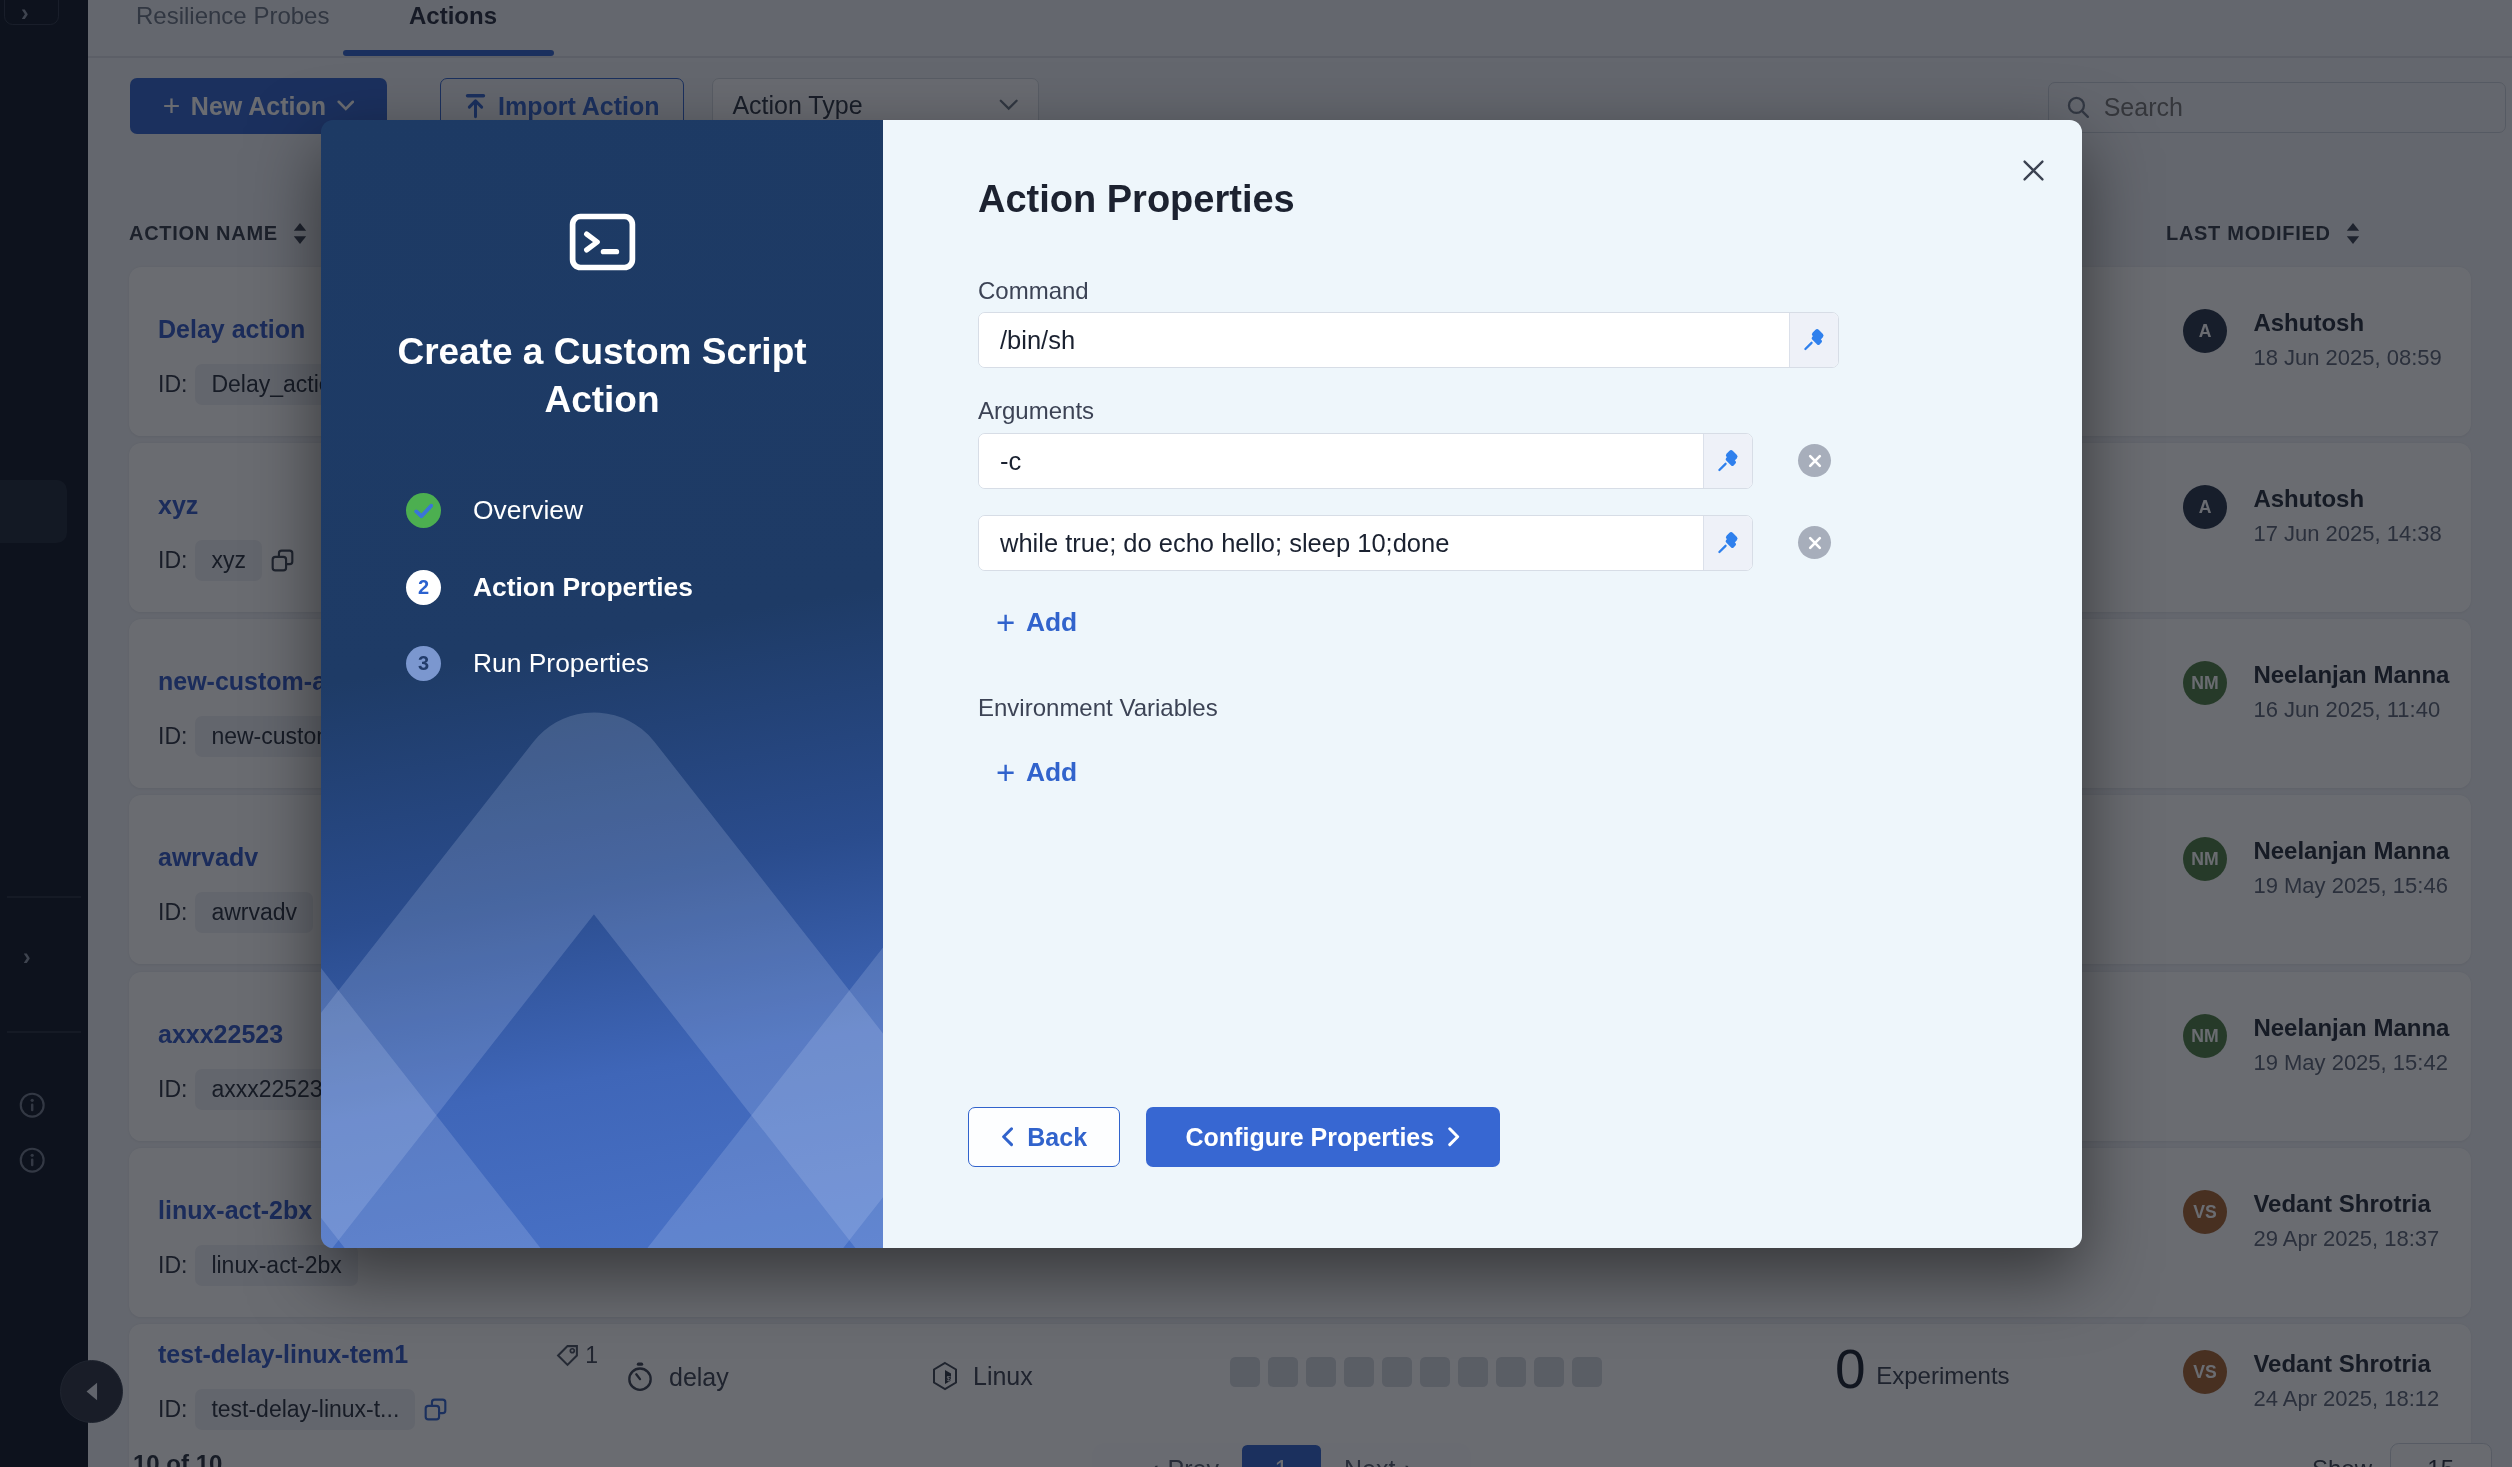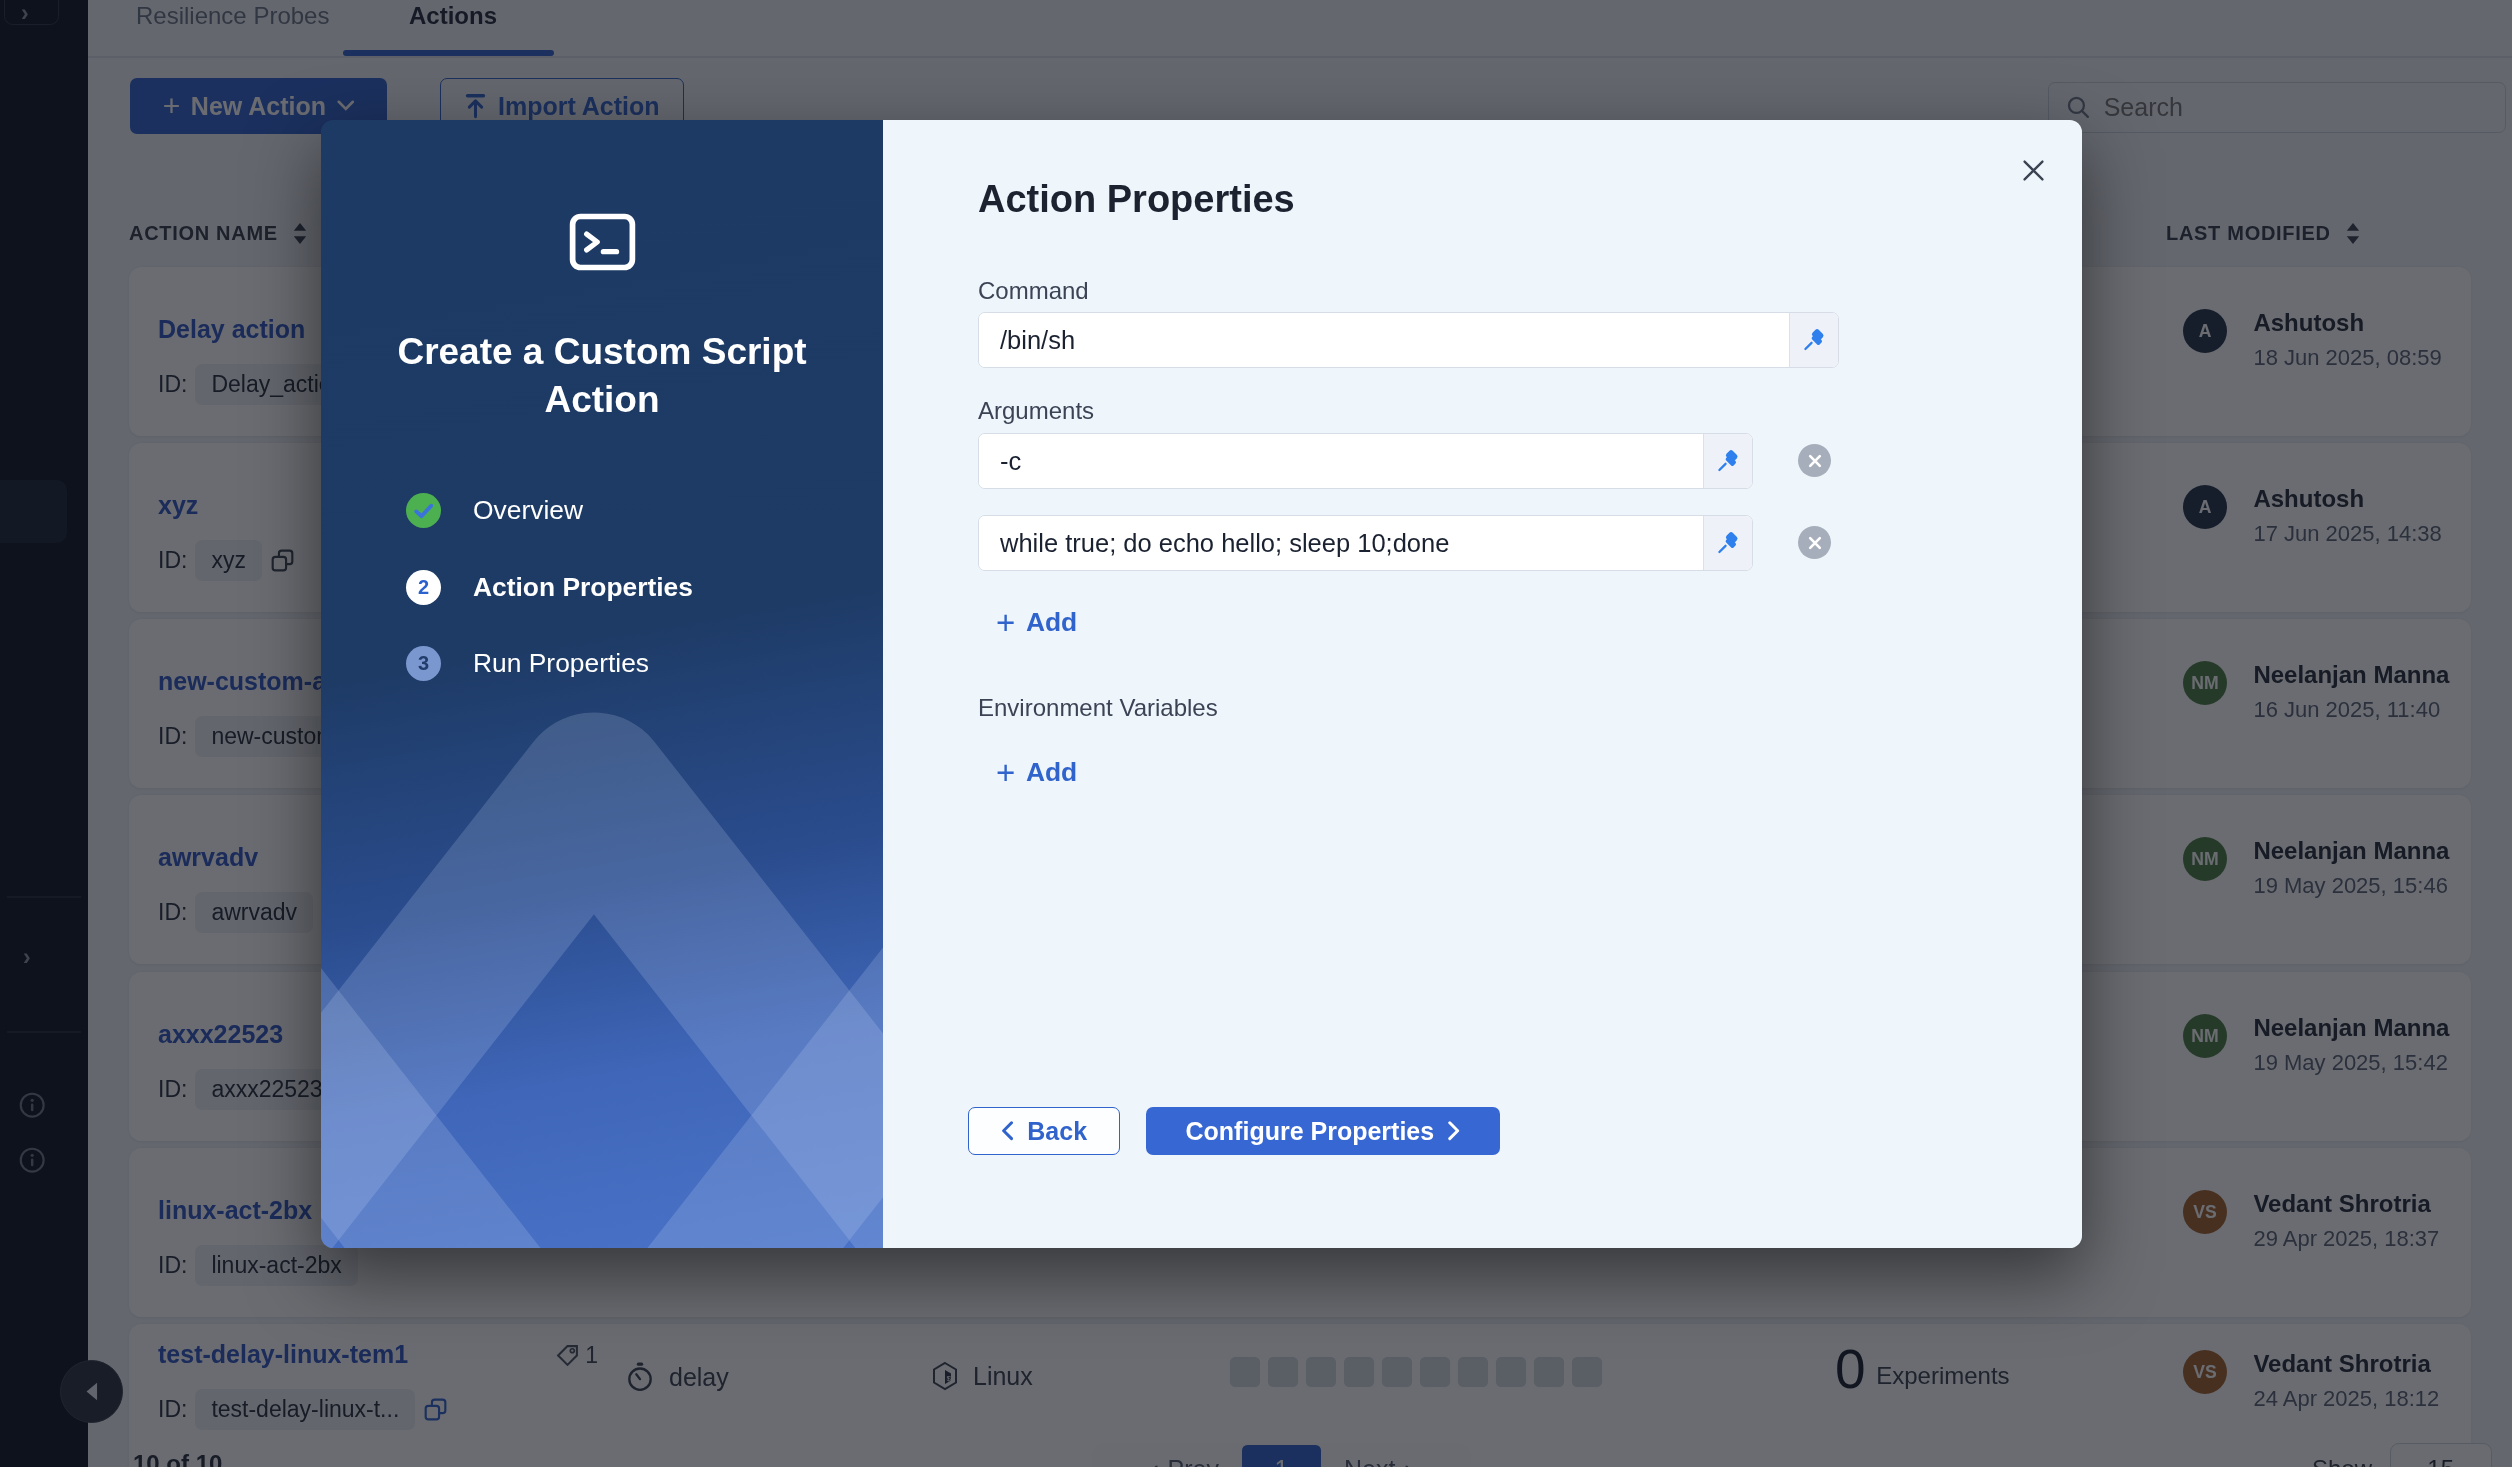--- a/index.html
+++ b/index.html
@@ -71,21 +71,21 @@
   .mr-close { position:absolute; right:34px; top:35px; width:30px; height:30px; display:flex; align-items:center; justify-content:center; cursor:pointer; }
   .mr-heading { position:absolute; left:95px; top:58px; font-size:38px; font-weight:700; color:#1c2230; }
   .fld-label { position:absolute; left:95px; font-size:24px; color:#3c4355; }
   .inp-row { position:absolute; left:95px; height:56px; display:flex; }
   .inp { display:flex; border:1.8px solid #d7dde6; border-radius:7px; background:#fff; overflow:hidden; height:56px; }
   .inp input { border:none; outline:none; font-family:"Liberation Sans",sans-serif; font-size:25.5px; color:#1a2130; padding:0 21px; background:#fff; }
   .pin-seg { width:49px; background:#eef1f8; border-left:1.8px solid #dbe0ea; display:flex; align-items:center; justify-content:center; cursor:pointer; flex:none; }
   .rm-btn { width:33px; height:33px; border-radius:50%; background:#a7aebb; display:flex; align-items:center; justify-content:center; cursor:pointer; position:absolute; }
   .add-link { position:absolute; display:flex; align-items:center; gap:10.6px; color:#3163cc; font-size:26.4px; font-weight:700; cursor:pointer; }
   .add-plus { font-size:33px; font-weight:400; line-height:1; }
-  .m-btn { position:absolute; top:987px; height:48px; border-radius:7px; display:flex; align-items:center; justify-content:center; gap:14px; font-size:25px; font-weight:700; cursor:pointer; }
+  .m-btn { position:absolute; top:987px; height:60px; border-radius:7px; display:flex; align-items:center; justify-content:center; gap:14px; font-size:25px; font-weight:700; cursor:pointer; }
   .m-back { left:85px; width:152px; background:#fdfeff; border:1.8px solid #3163cc; color:#3163cc; }
   .m-next { left:263px; width:354px; background:#3767d2; color:#fff;border-radius:7px; }
 </style>
 </head>
 <body>
 
 <div class="sidebar">
   <div class="sb-topbox"></div>
   <div class="sb-chev" style="left:21px; top:0px;">›</div>
   <div class="sb-active"></div>
@@ -126,20 +126,26 @@
     <svg width="17.6" height="11.5" viewBox="0 0 20 13">
         <path d="M2 2 L10 10 L18 2" fill="none" stroke="#fff" stroke-width="3" stroke-linecap="round"></path>
       </svg>
   </div>
   <div class="btn btn-outline" style="left:352px; top:78px; width:244px; height:56px;">
     <svg width="23" height="26.4" viewBox="0 0 26 30">
         <path d="M4 3 H22" stroke="#3163cc" stroke-width="4" stroke-linecap="round"></path>
         <path d="M13 27 V10 M6 16 L13 9 L20 16" fill="none" stroke="#3163cc" stroke-width="3.4" stroke-linecap="round" stroke-linejoin="round"></path>
       </svg>
     <span>Import Action</span>
+  </div>
+  <div class="select-box" style="left:624px; top:78px; width:327px; height:55px;">
+    <span>Action Type</span>
+    <svg width="19.4" height="12.3" viewBox="0 0 22 14">
+        <path d="M2 2 L11 11 L20 2" fill="none" stroke="#6a7383" stroke-width="2.6" stroke-linecap="round"></path>
+      </svg>
   </div>
   <div class="search-box" style="left:1960px; top:82px; width:458px; height:51px;">
     <svg width="26.4" height="26.4" viewBox="0 0 30 30">
         <circle cx="13" cy="13" r="8.5" fill="none" stroke="#6d7687" stroke-width="2.6"></circle>
         <path d="M19.5 19.5 L26 26" stroke="#6d7687" stroke-width="2.6" stroke-linecap="round"></path>
       </svg>
     <input style="border: none; outline: none; background: transparent; font-size: 25px; color: rgb(44, 51, 66); width: 370px; font-family: &quot;Liberation Sans&quot;, sans-serif;" placeholder="Search">
   </div>
 
   <div class="thead" style="left:41px;">

